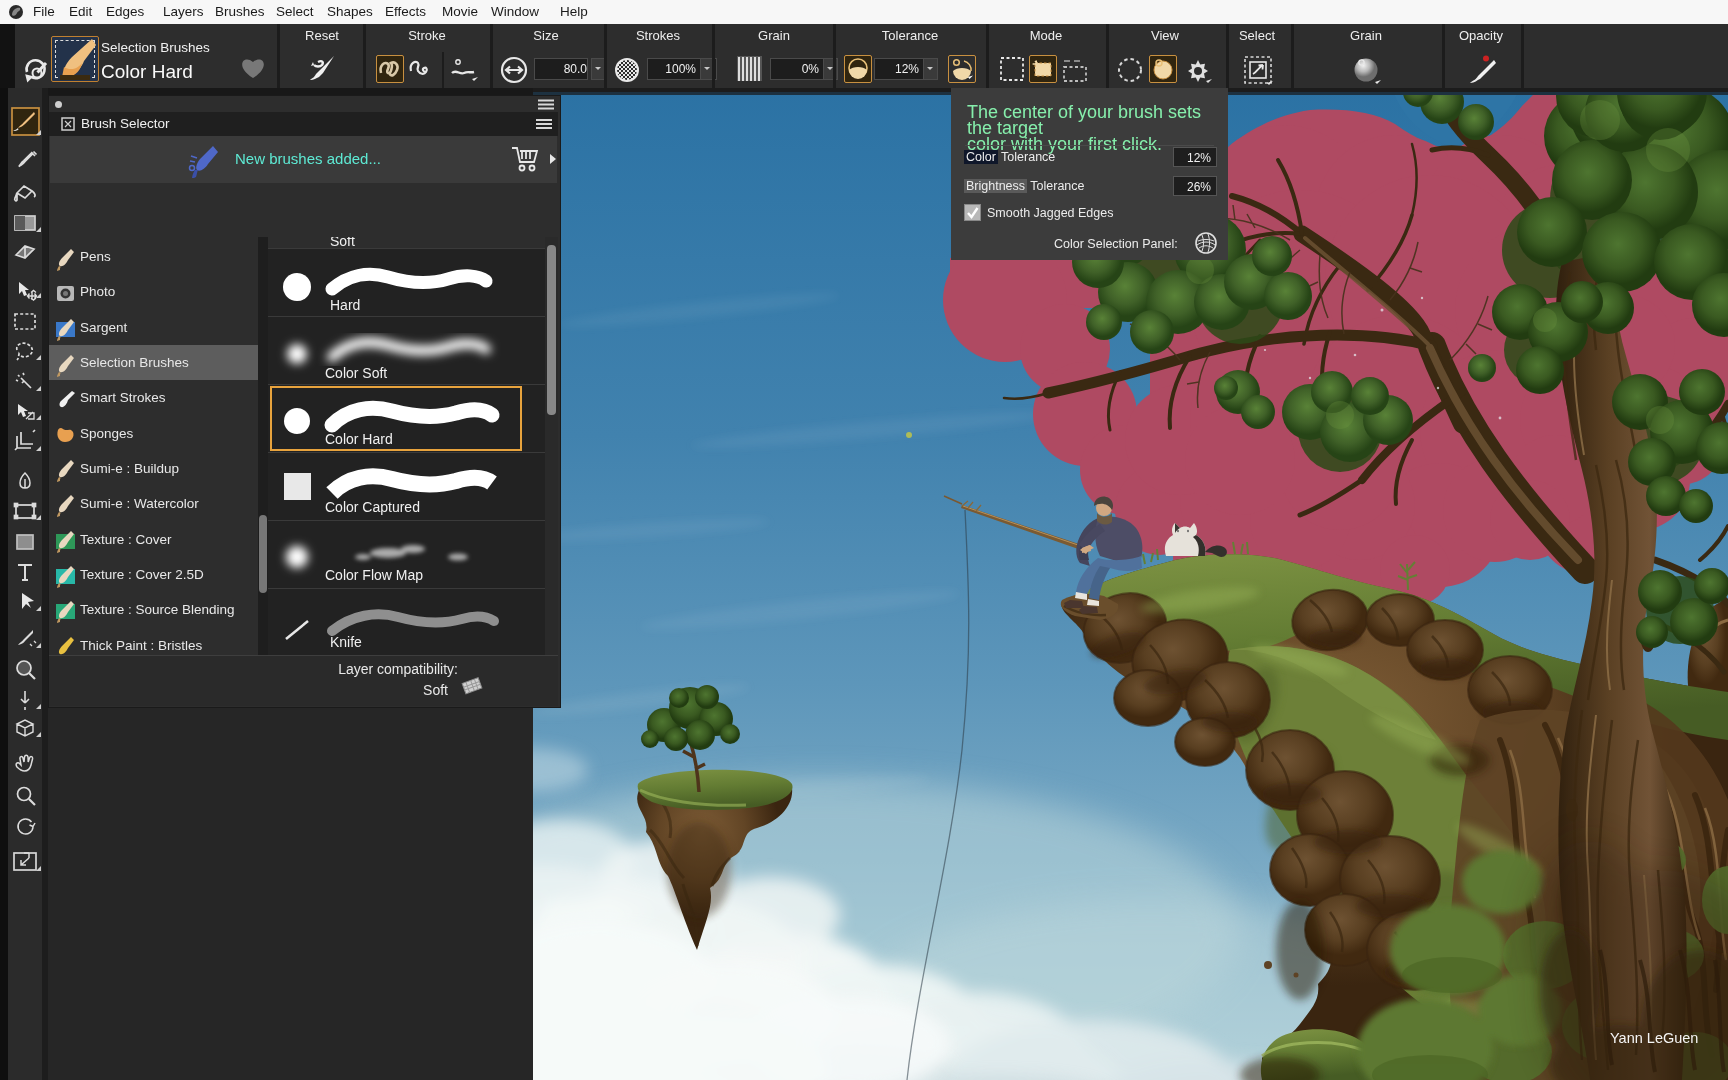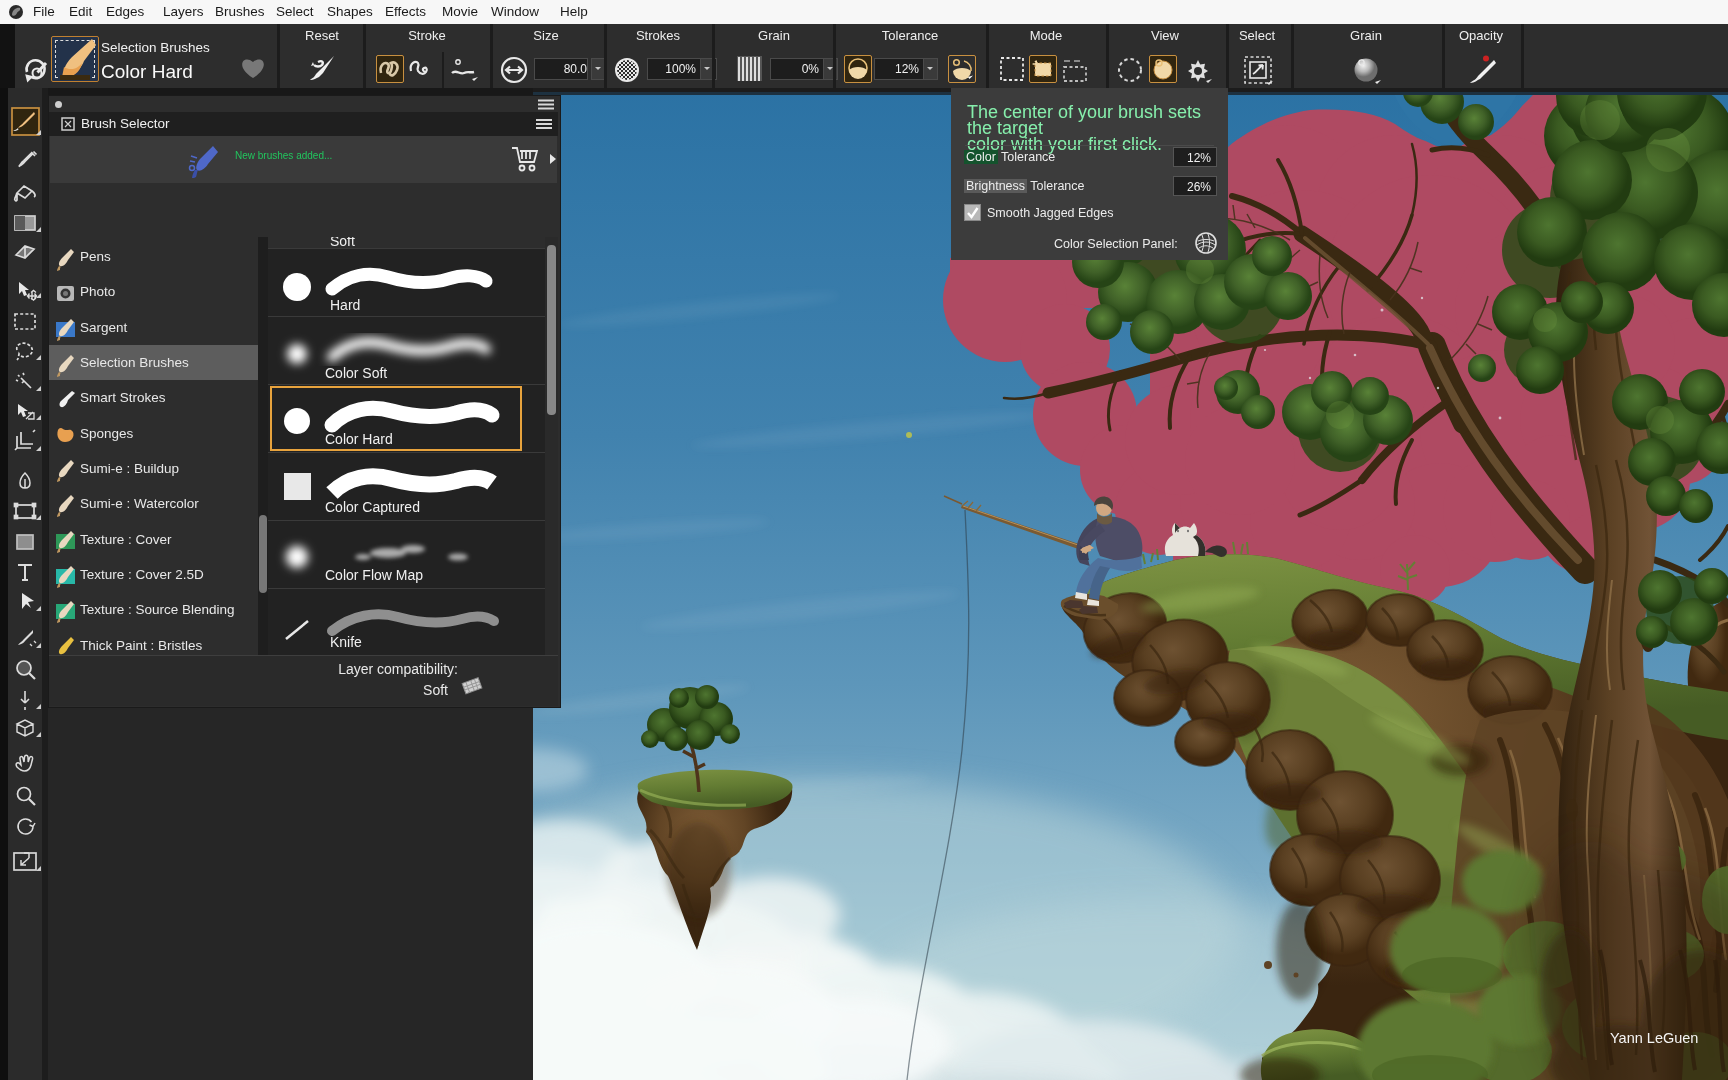--- a/index.html
+++ b/index.html
@@ -884,21 +884,21 @@
         <path d="M0 2 h16 M0 6 h16 M0 10 h16" stroke="#d8d8d8" stroke-width="2.2"></path>
       </svg>
   </div>
   <div class="abs" style="left:1px;top:40px;width:507px;height:47px;background:#3a3a3a">
     <svg class="abs" style="left:135px;top:8px" width="36" height="34" viewBox="0 0 36 34">
       <path d="M28 2 L16 14 C12 18 10 24 12 26 C15 28 20 25 23 20 L33 8 Z" fill="#4f68c8"></path>
       <path d="M10 26 c-2 3 -3 6 -3 9 l4 -2 c1 -3 1 -5 2 -7z" fill="#3a4fa8"></path>
       <circle cx="7" cy="24" r="2.5" fill="none" stroke="#4f68c8" stroke-width="1.5"></circle>
       <path d="M6 12 l6 2 m-7 3 l5 1" stroke="#4f68c8" stroke-width="1.5"></path>
     </svg>
-    <span class="abs" style="left:185px;top:14px;color:#22c55e;font-size:10px">New brushes added...</span>
+    <span class="abs" style="left:185px;top:14px;color:#5eead4;font-size:15px">New brushes added...</span>
     <svg class="abs" style="left:460px;top:8px" width="30" height="30" viewBox="0 0 30 30">
       <g stroke="#e8e8e8" stroke-width="1.8" fill="none">
       <path d="M2 4 h5 l3 14 h14 l3 -11 h-17"></path>
           <circle cx="12" cy="24" r="2.5"></circle>
           <circle cx="22" cy="24" r="2.5"></circle>
       <path d="M12 7 v8 m4 -8 v8 m4 -8 v8"></path>
         </g>
     </svg>
     <svg class="abs" style="left:499px;top:17px" width="8" height="12">
         <path d="M1 1 l6 5 l-6 5z" fill="#e8e8e8"></path>
@@ -1033,21 +1033,21 @@
       </g>
     </svg>
 </div>
 
 <div class="abs" style="left:533px;top:88px;width:1195px;height:4px;background:#1c1c1c"></div>
 <div class="abs" style="left:533px;top:92px;width:1195px;height:3px;background:#1d3140"></div>
 
 <div class="abs" style="left:951px;top:88px;width:277px;height:172px;background:#3c3c3c">
   <div class="abs" style="left:16px;top:16px;color:#86efac;font-size:18px;line-height:16px">The center of your brush sets the target<br>color with your first click.</div>
   <div class="abs" style="left:14px;top:57px;width:249px;height:1px;background:#4a4a4a"></div>
-  <div class="abs" style="left:13px;top:62px;color:#ececec;font-size:12.5px"><span style="background:#14532d;padding:0 2px">Color</span> Tolerance</div>
+  <div class="abs" style="left:13px;top:62px;color:#ececec;font-size:12.5px"><span style="background:#0f172a;padding:0 2px">Color</span> Tolerance</div>
   <div class="abs" style="left:222px;top:59px;width:44px;height:20px;background:#1e1e1e;border:1px solid #555;color:#f0f0f0;font-size:12px;text-align:right;line-height:20px;padding-right:5px;box-sizing:border-box">12%</div>
   <div class="abs" style="left:13px;top:91px;color:#ececec;font-size:12.5px"><span style="background:#5a5a5a;padding:0 2px">Brightness</span> Tolerance</div>
   <div class="abs" style="left:222px;top:88px;width:44px;height:20px;background:#1e1e1e;border:1px solid #555;color:#f0f0f0;font-size:12px;text-align:right;line-height:20px;padding-right:5px;box-sizing:border-box">26%</div>
   <div class="abs" style="left:13px;top:116px;width:15px;height:15px;background:#b8b8b8;border:1px solid #888">
     <svg width="15" height="15">
         <path d="M3 8 l3.5 4 l6 -9" stroke="#fff" stroke-width="2.4" fill="none"></path>
       </svg>
   </div>
   <span class="abs" style="left:36px;top:118px;color:#ececec;font-size:12.5px">Smooth Jagged Edges</span>
   <span class="abs" style="left:103px;top:149px;color:#ececec;font-size:12.5px">Color Selection Panel:</span>

